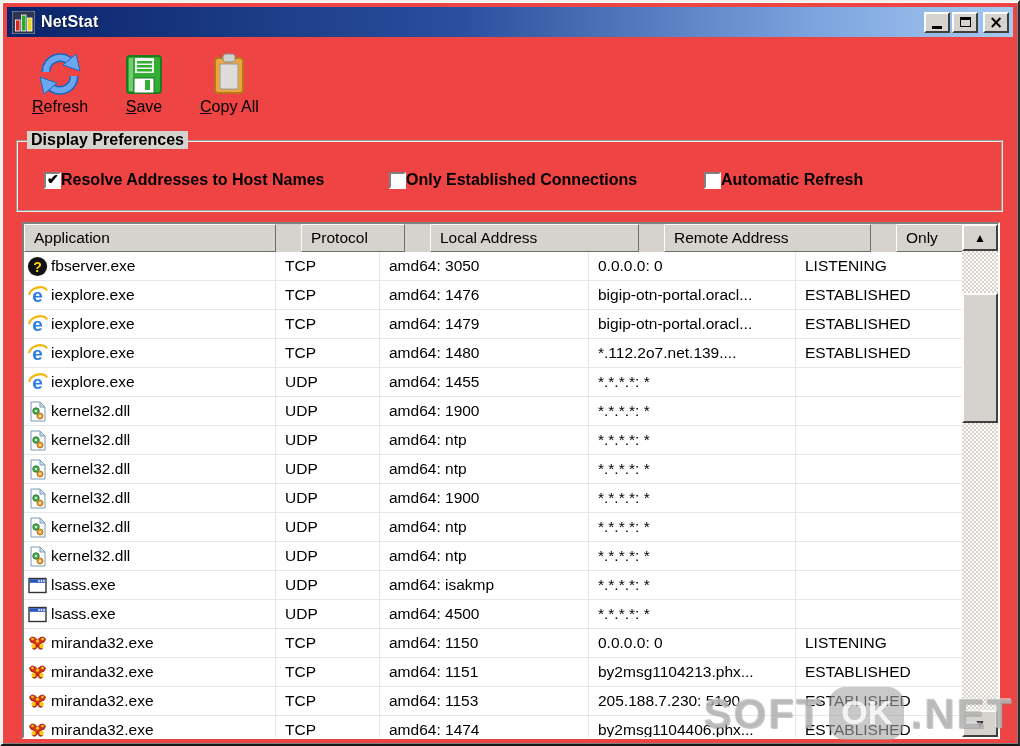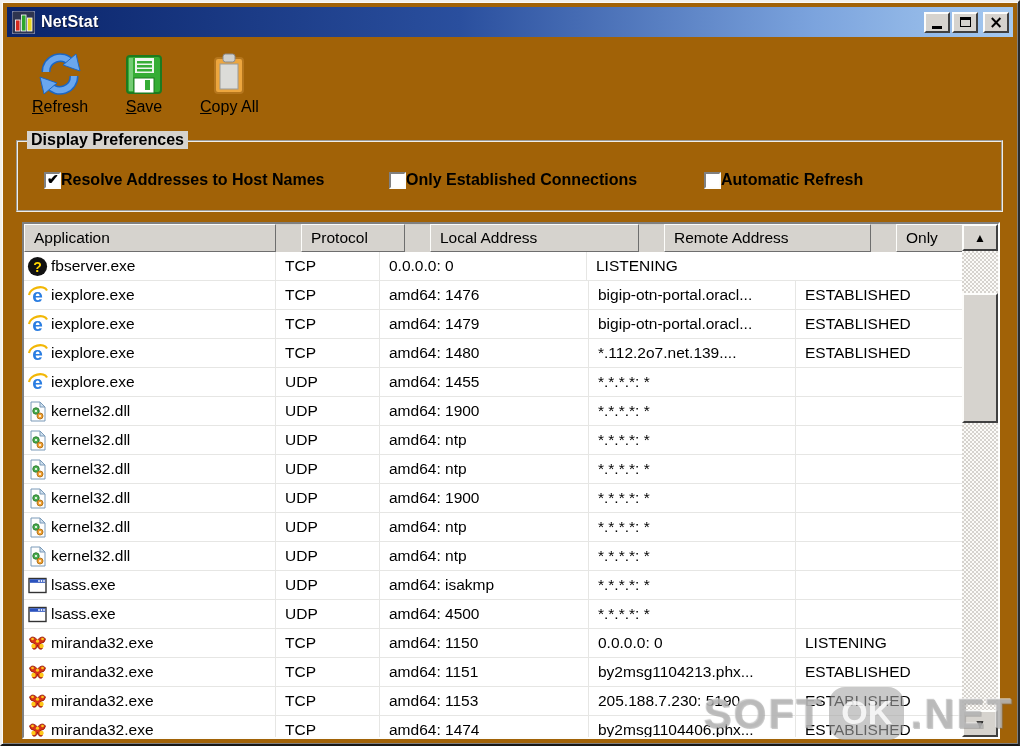--- a/index.html
+++ b/index.html
@@ -6,21 +6,21 @@
   html,body { width:1020px; height:746px; }
   body {
     font-family:"Liberation Sans", sans-serif;
     background:#d6d3ce;
     position:relative;
     overflow:hidden;
     color:#000;
   }
   .window {
     position:absolute; inset:0;
-    background:#a16207;
+    background:#ef4444;
     border:2px solid;
     border-color:#f2f0ec #2a2a2a #161616 #f2f0ec;
     box-shadow: inset 1px 1px 0 #fbfaf8, inset -1px -1px 0 #808080;
     padding-left: 19px;
   }
 
   
   .titlebar {
     position:absolute; left:5px; right:5px; top:5px; height:30px;
     background:linear-gradient(to right,#0a246a 0%, #2a4f9e 45%, #7ba3dd 80%, #a6caf0 100%);
@@ -254,20 +254,21 @@
           <div class="cell col-app">
             <span class="app-icon icon-slot">
               <svg viewBox="0 0 21 21">
                 <circle cx="10.5" cy="10.5" r="9.6" fill="#111"></circle>
                 <text x="10.5" y="15.6" font-size="14" font-weight="bold" fill="#ffd400" text-anchor="middle" font-family="sans-serif">?</text>
               </svg>
             </span>
             <span class="app-label">fbserver.exe</span>
           </div>
           <div class="cell col-proto">TCP</div>
+          <div class="cell col-local">amd64: 3050</div>
           <div class="cell col-remote">0.0.0.0: 0</div>
           <div class="cell col-state">LISTENING</div>
         </div>
         <div class="trow">
           <div class="cell col-app">
             <span class="app-icon icon-slot">
               <svg viewBox="0 0 21 21">
                 <text x="10.5" y="17" font-size="19" font-weight="bold" fill="#2a7de1" text-anchor="middle" font-family="sans-serif">e</text>
                 <path d="M2 10 A 9.5 6.5 -18 0 1 20 5.5" stroke="#f2b705" fill="none" stroke-width="2.2"></path>
               </svg>

